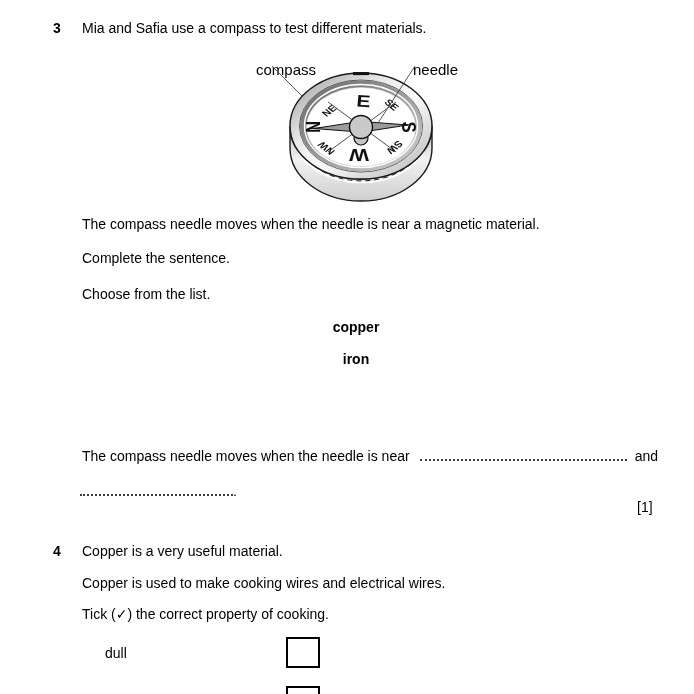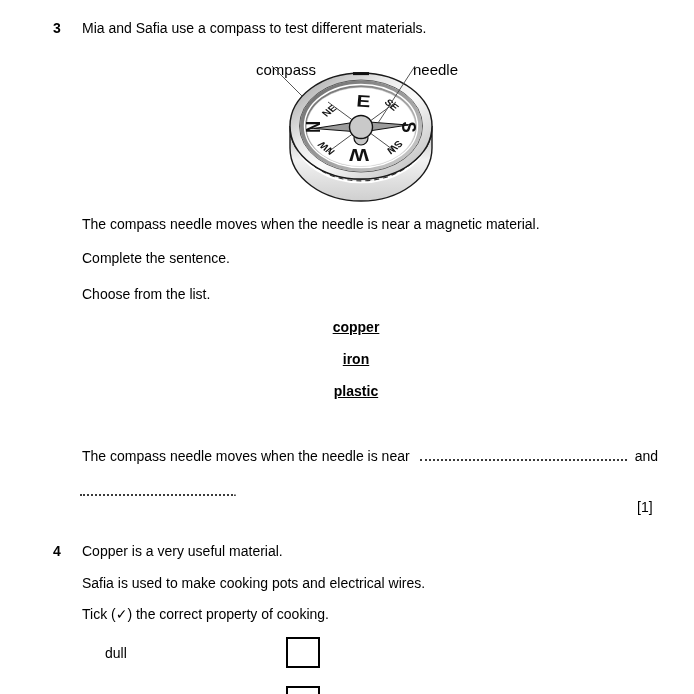--- a/index.html
+++ b/index.html
@@ -9,21 +9,21 @@
     width:694px; height:694px;
     overflow:hidden;
     font-family:"Liberation Sans", sans-serif;
     font-size:14px; color:#000;
     line-height:17px;
   }
   .abs { position:absolute; }
   .qnum { font-weight:bold; }
   .figlabel { font-size:15px;margin-top:11px; }
   .opts { left:18px; top:319px; width:676px; text-align:center; }
-  .opts div { font-weight:bold; height:14px; margin-bottom:18px;text-decoration:underline; }
+  .opts div { font-weight:bold; height:14px; margin-bottom:18px; }
   .sentence-row {
     left:82px; top:448px; width:576px;
     display:flex; align-items:baseline; white-space:nowrap;justify-content:space-between;
   }
   .blank {
     display:inline-block; height:4px;
     border-bottom:2px dotted #3a3a3a;
   }
   .blank.grow { flex:1 1 auto; margin:0 8px 0 10px; min-width:40px; }
   .row2 { left:80px; top:483px; white-space:nowrap; }
@@ -99,33 +99,32 @@
   <line x1="165" y1="21" x2="128" y2="78" stroke="#444444" stroke-width="0.9"></line>
 </svg>
 
 <span class="abs" style="left:82px; top:216px;">The compass needle moves when the needle is near a magnetic material.</span>
 <span class="abs" style="left:82px; top:250px;">Complete the sentence.</span>
 <span class="abs" style="left:82px; top:286px;">Choose from the list.</span>
 
 <div class="abs opts">
   <div>copper</div>
   <div>iron</div>
-  <div>plastic</div>
 </div>
 
 <div class="abs sentence-row">
   <span>The compass needle moves when the needle is near</span>
   <span class="blank grow"></span>
   <span>and</span>
 </div>
 <div class="abs row2">
   <span class="blank"></span><span>.</span>
 </div>
 <span class="abs marks">[1]</span>
 
 <span class="abs qnum" style="left:53px; top:543px;">4</span>
 <span class="abs" style="left:82px; top:543px;">Copper is a very useful material.</span>
-<span class="abs" style="left:82px; top:575px;">Safia is used to make cooking pots and electrical wires.</span>
+<span class="abs" style="left:82px; top:575px;">Copper is used to make cooking wires and electrical wires.</span>
 <span class="abs" style="left:82px; top:606px;">Tick (✓) the correct property of cooking.</span>
 
 <span class="abs" style="left:105px; top:645px;">dull</span>
 <div class="checkbox" style="left:286px; top:637px;"></div>
 <div class="checkbox" style="left:286px; top:686px;"></div>
 
 </body></html>

